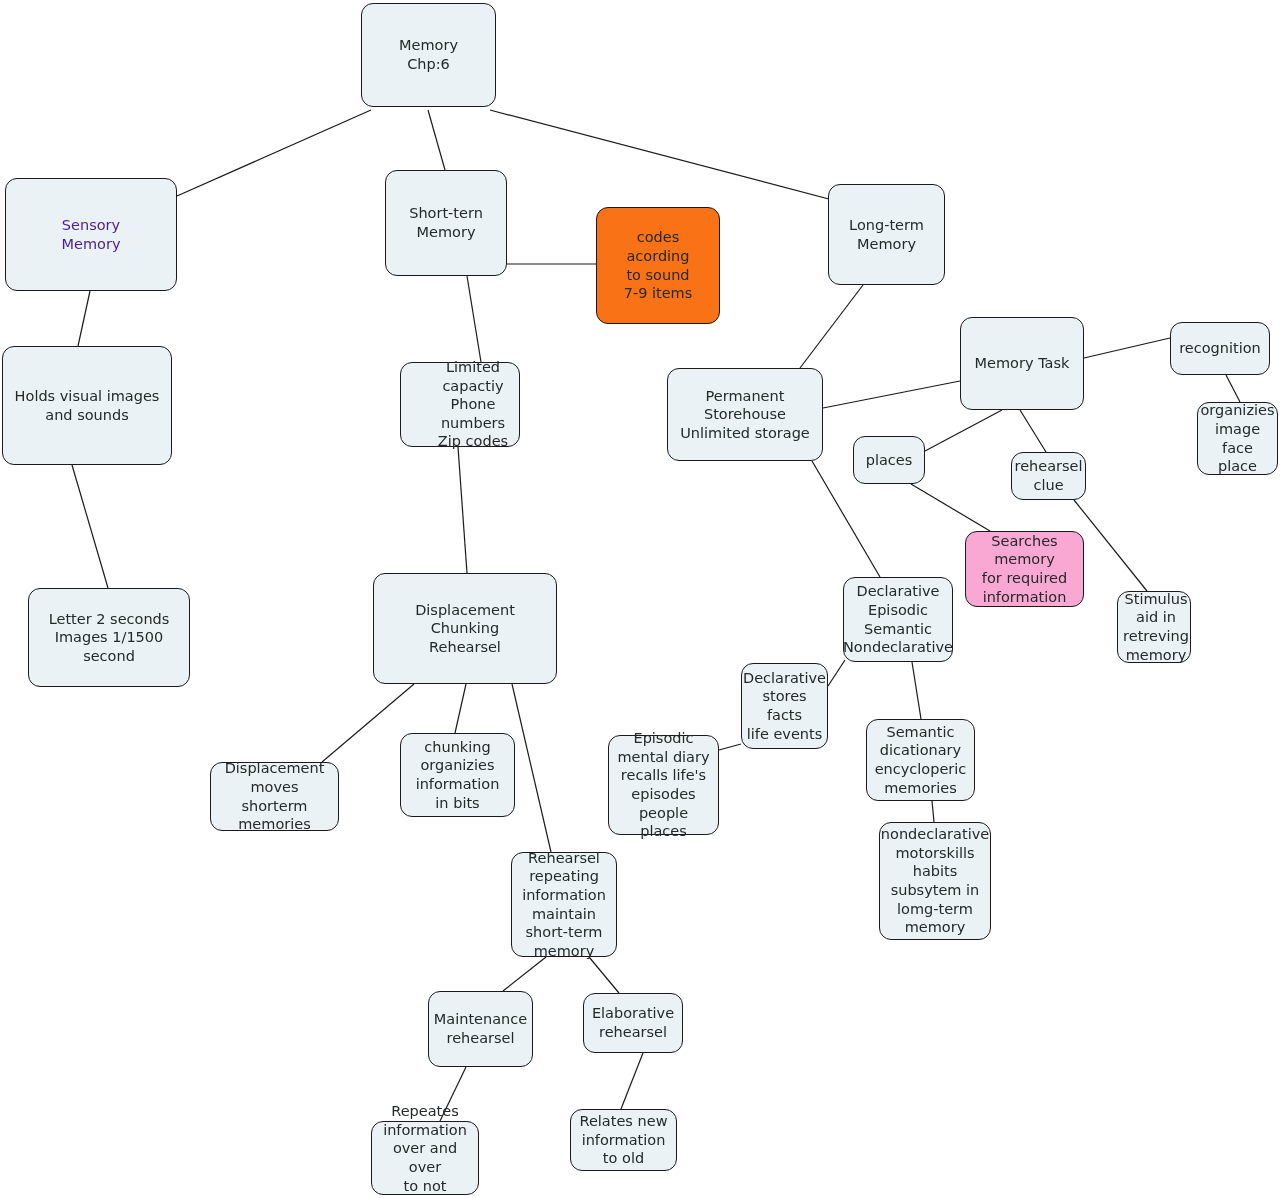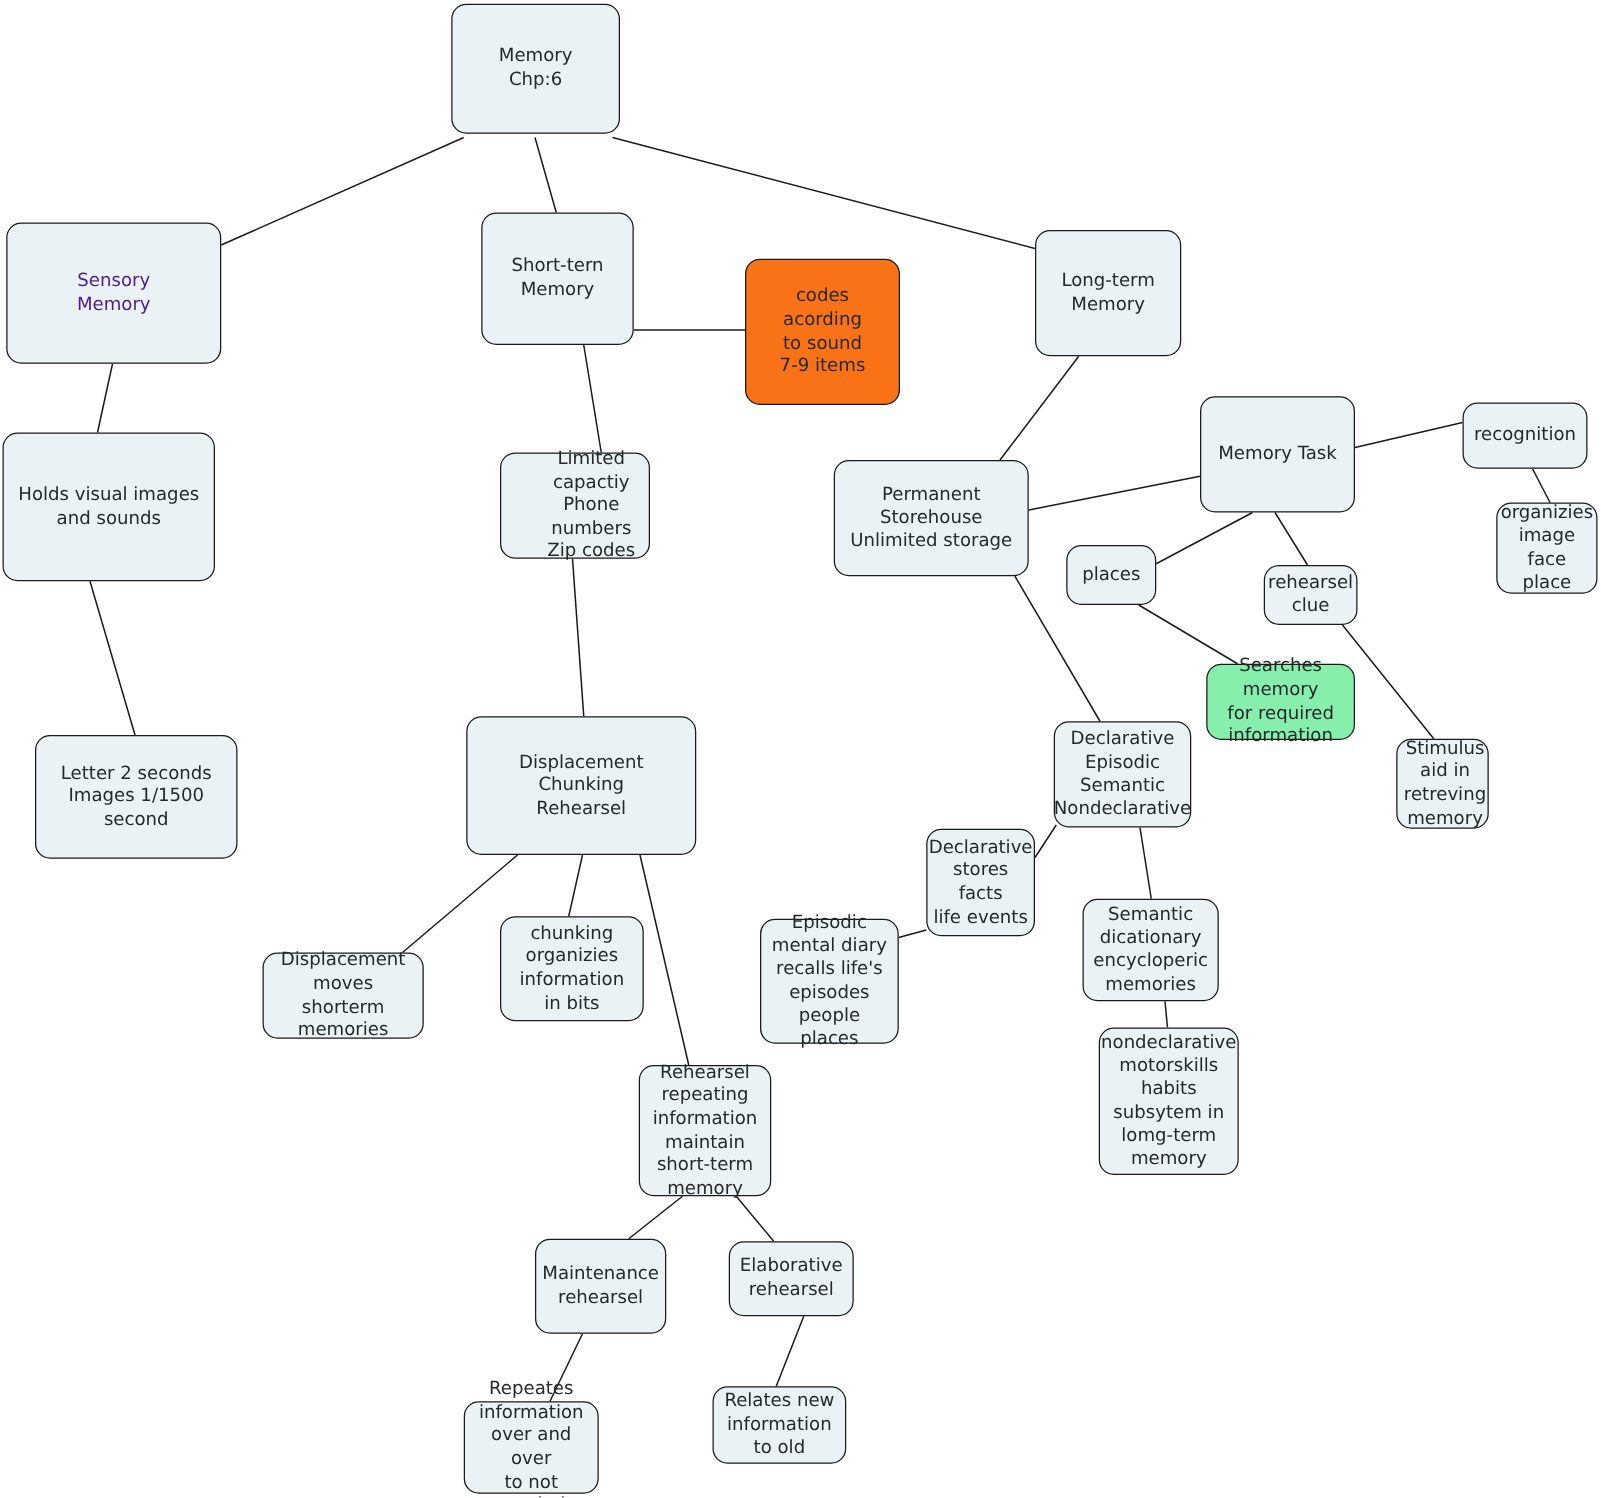--- a/index.html
+++ b/index.html
@@ -100,21 +100,21 @@
 Unlimited storage</div>
       <div class="node" style="left: 960px; top: 317px; width: 124px; height: 93px; background: rgb(234, 242, 245); border-color: rgb(26, 26, 26); color: rgb(37, 41, 43);">Memory Task</div>
       <div class="node" style="left: 1170px; top: 322px; width: 100px; height: 53px; background: rgb(234, 242, 245); border-color: rgb(26, 26, 26); color: rgb(37, 41, 43);">recognition</div>
       <div class="node" style="left: 1197px; top: 402px; width: 81px; height: 73px; background: rgb(234, 242, 245); border-color: rgb(26, 26, 26); color: rgb(37, 41, 43);">organizies
 image
 face
 place</div>
       <div class="node" style="left: 853px; top: 436px; width: 72px; height: 48px; background: rgb(234, 242, 245); border-color: rgb(26, 26, 26); color: rgb(37, 41, 43);">places</div>
       <div class="node" style="left: 1011px; top: 452px; width: 75px; height: 48px; background: rgb(234, 242, 245); border-color: rgb(26, 26, 26); color: rgb(37, 41, 43);">rehearsel
 clue</div>
-      <div class="node" style="left: 965px; top: 531px; width: 119px; height: 61px; background: #86efac; border-color: rgb(26, 26, 26); color: rgb(37, 41, 43);">Searches
+      <div class="node" style="left: 965px; top: 531px; width: 119px; height: 76px; background: #f9a8d4; border-color: rgb(26, 26, 26); color: rgb(37, 41, 43);">Searches
 memory
 for required
 information</div>
       <div class="node" style="left: 1117px; top: 591px; width: 74px; height: 72px; background: rgb(234, 242, 245); border-color: rgb(26, 26, 26); color: rgb(37, 41, 43); padding-left: 10px;">Stimulus
 aid in
 retreving
 memory</div>
       <div class="node" style="left: 28px; top: 588px; width: 162px; height: 99px; background: rgb(234, 242, 245); border-color: rgb(26, 26, 26); color: rgb(37, 41, 43);">Letter  2 seconds
 Images 1/1500 second</div>
       <div class="node" style="left: 373px; top: 573px; width: 184px; height: 111px; background: rgb(234, 242, 245); border-color: rgb(26, 26, 26); color: rgb(37, 41, 43);">Displacement

